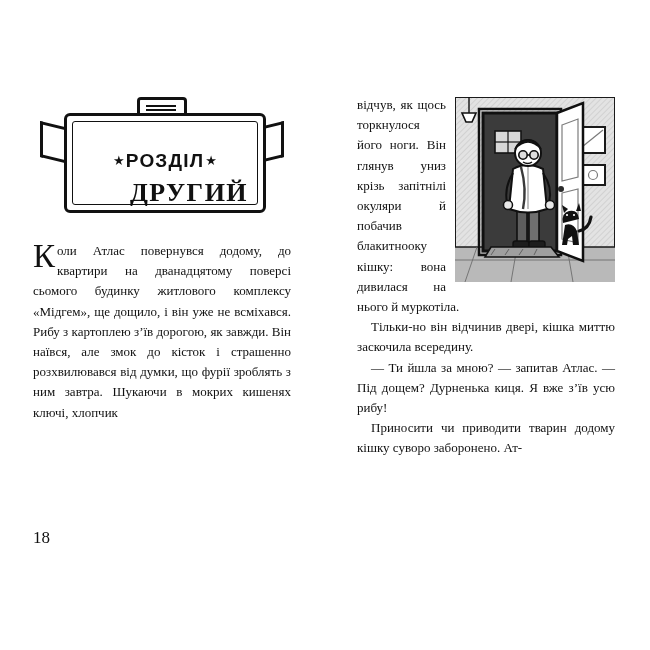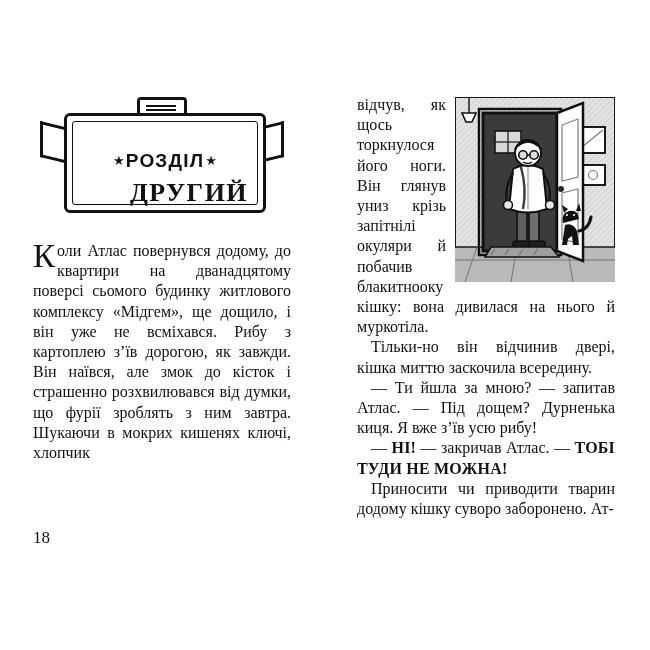--- a/index.html
+++ b/index.html
@@ -120,21 +120,21 @@
     top: 38px;
     font-size: 13px;
     line-height: 13px;
     color: #111;
   }
   .star-l { left: 46px; }
   .star-r { right: 46px; }
 
   
   .body-col {
-    font-size: 16px;
+    font-size: 13px;
     line-height: 20.2px;
     text-align: justify;
     text-justify: inter-word;
     hyphens: manual;
   }
   .body-col p {
     margin: 0;
   }
   .body-col p.indent {
     text-indent: 14px;
@@ -286,22 +286,19 @@
             <line x1="82" y1="152" x2="79" y2="158" stroke="#5b5b5b" stroke-width="0.9"></line>
 
             <line x1="14" y1="0" x2="14" y2="16" stroke="#101010" stroke-width="1.4"></line>
             <path d="M7 16 l14 0 -4 9 -6 0 z" fill="#ffffff" stroke="#101010" stroke-width="1.6"></path>
           </svg>
         </div>
 
         <p>відчув, як щось торкнулося його ноги. Він глянув униз крізь запітнілі окуляри й побачив блакитнооку кішку: вона дивилася на нього й муркотіла.</p>
         <p class="indent">Тільки-но він відчинив двері, кішка миттю заскочила всередину.</p>
         <p class="indent">— Ти йшла за мною? — запитав Атлас. — Під дощем? Дурненька киця. Я вже з’їв усю рибу!</p>
-        <p class="indent">
-          <span>— </span><span class="shout">НІ!</span><span> — закричав Атлас. — </span><span class="shout">ТОБІ ТУДИ НЕ МОЖНА!</span>
-        </p>
         <p class="indent">Приносити чи приводити тварин додому кішку суворо заборонено. Ат-</p>
       </div>
     </div>
 
 
   </div>
 </div>
 
 </body></html>

